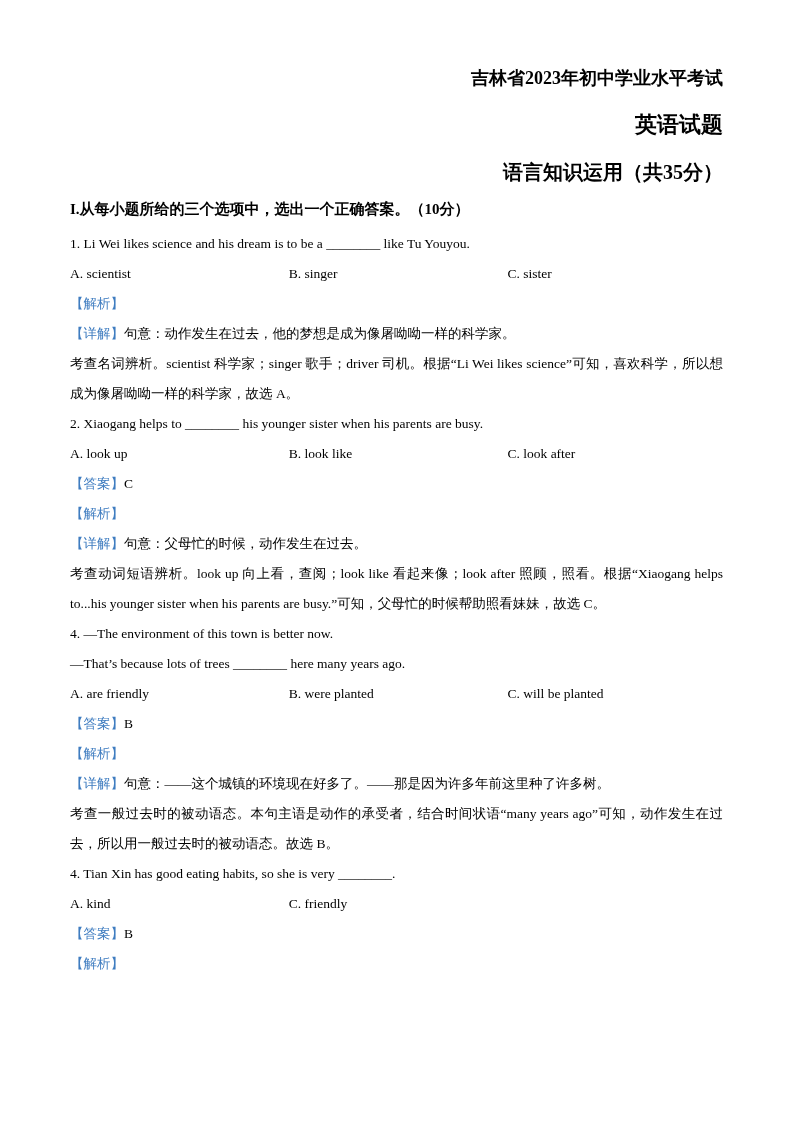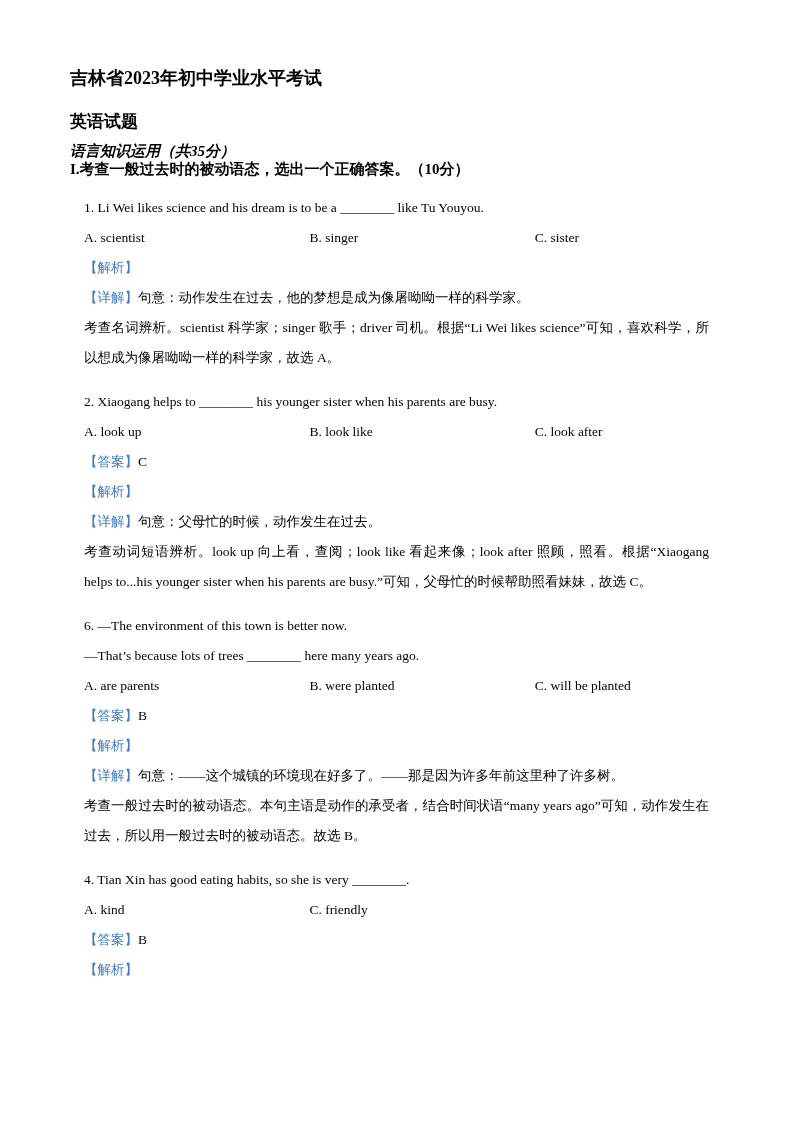--- a/index.html
+++ b/index.html
@@ -6,67 +6,66 @@
   html, body { background: #ffffff; }
   body {
     width: 793px;
     min-height: 1122px;
     margin: 0 auto;
     font-family: "Liberation Serif", "DejaVu Serif", serif;
     font-size: 13.5px;
     color: #000000;
   }
   .page { padding: 68px 70px 40px 70px; }
-  .center { text-align: left; }
+  .center { text-align: right; }
   .doc-title {
     font-size: 18px;
     font-weight: bold;
     line-height: 1.2;
     margin-bottom: 22px;
   }
   .doc-subtitle {
-    font-size: 17px;
+    font-size: 22px;
     font-weight: bold;
     line-height: 1.2;
-    margin-bottom: 10px;
+    margin-bottom: 22px;
   }
   .section-title {
-    font-size: 15px;
+    font-size: 20px;
     font-weight: bold;
     line-height: 1.2;
-    font-style: italic;
+    margin-bottom: 16px;
   }
   .instruction {
     font-size: 15px;
     font-weight: bold;
     line-height: 1.3;
     margin-bottom: 10px;
   }
   .line {
     line-height: 30px;
     text-align: justify;
   }
   .options-row {
     display: grid;
     grid-template-columns: 33.5% 33.5% 33%;
     line-height: 30px;
-    gap: 16px;
   }
   .blue { color: var(--accent, #3e7cc0); }
-  .question { margin: 14px; }
+  .question { margin: 0; }
 </style>
 </head>
 <body>
 
 <div class="page">
 
   <h1 class="doc-title center">吉林省2023年初中学业水平考试</h1>
   <h2 class="doc-subtitle center">英语试题</h2>
   <h3 class="section-title center">语言知识运用（共35分）</h3>
-  <p class="instruction">I.考查一般过去时的被动语态，选出一个正确答案。（10分）</p>
+  <p class="instruction">I.从每小题所给的三个选项中，选出一个正确答案。（10分）</p>
 
   <div class="question">
     <p class="line">1. Li Wei likes science and his dream is to be a ________ like Tu Youyou.</p>
     <div class="options-row">
       <span>A. scientist</span>
       <span>B. singer</span>
       <span>C. sister</span>
     </div>
     <p class="line"><span class="blue">【解析】</span></p>
     <p class="line"><span class="blue">【详解】</span><span>句意：动作发生在过去，他的梦想是成为像屠呦呦一样的科学家。</span></p>
@@ -80,24 +79,24 @@
       <span>B. look like</span>
       <span>C. look after</span>
     </div>
     <p class="line"><span class="blue">【答案】</span><span>C</span></p>
     <p class="line"><span class="blue">【解析】</span></p>
     <p class="line"><span class="blue">【详解】</span><span>句意：父母忙的时候，动作发生在过去。</span></p>
     <p class="line">考查动词短语辨析。look up 向上看，查阅；look like 看起来像；look after 照顾，照看。根据“Xiaogang helps to...his younger sister when his parents are busy.”可知，父母忙的时候帮助照看妹妹，故选 C。</p>
   </div>
 
   <div class="question">
-    <p class="line">6. —The environment of this town is better now.</p>
+    <p class="line">4. —The environment of this town is better now.</p>
     <p class="line">—That’s because lots of trees ________ here many years ago.</p>
     <div class="options-row">
-      <span>A. are parents</span>
+      <span>A. are friendly</span>
       <span>B. were planted</span>
       <span>C. will be planted</span>
     </div>
     <p class="line"><span class="blue">【答案】</span><span>B</span></p>
     <p class="line"><span class="blue">【解析】</span></p>
     <p class="line"><span class="blue">【详解】</span><span>句意：——这个城镇的环境现在好多了。——那是因为许多年前这里种了许多树。</span></p>
     <p class="line">考查一般过去时的被动语态。本句主语是动作的承受者，结合时间状语“many years ago”可知，动作发生在过去，所以用一般过去时的被动语态。故选 B。</p>
   </div>
 
   <div class="question">

